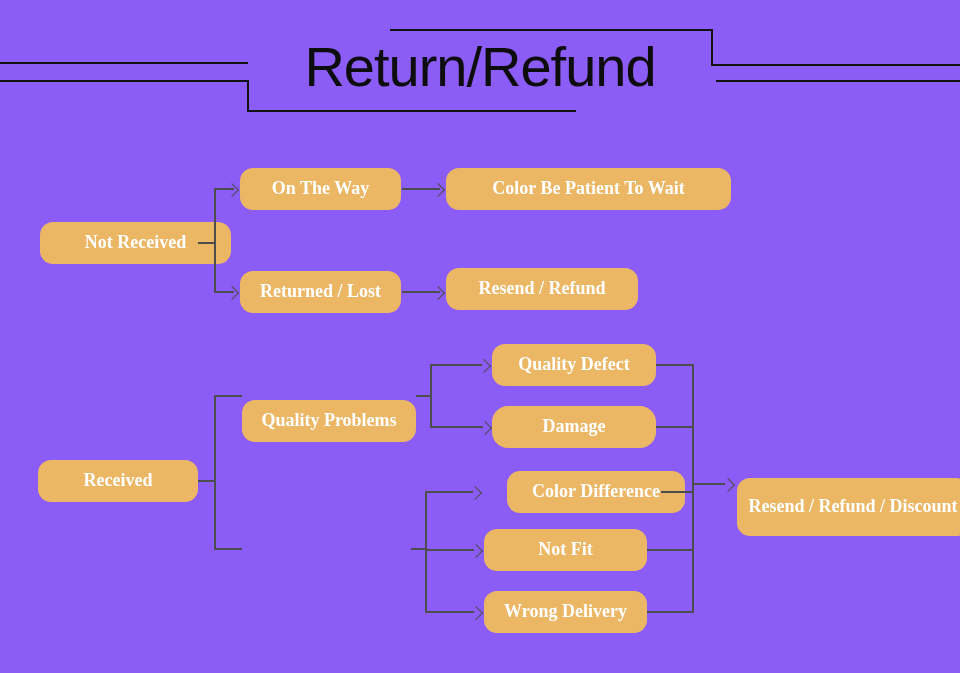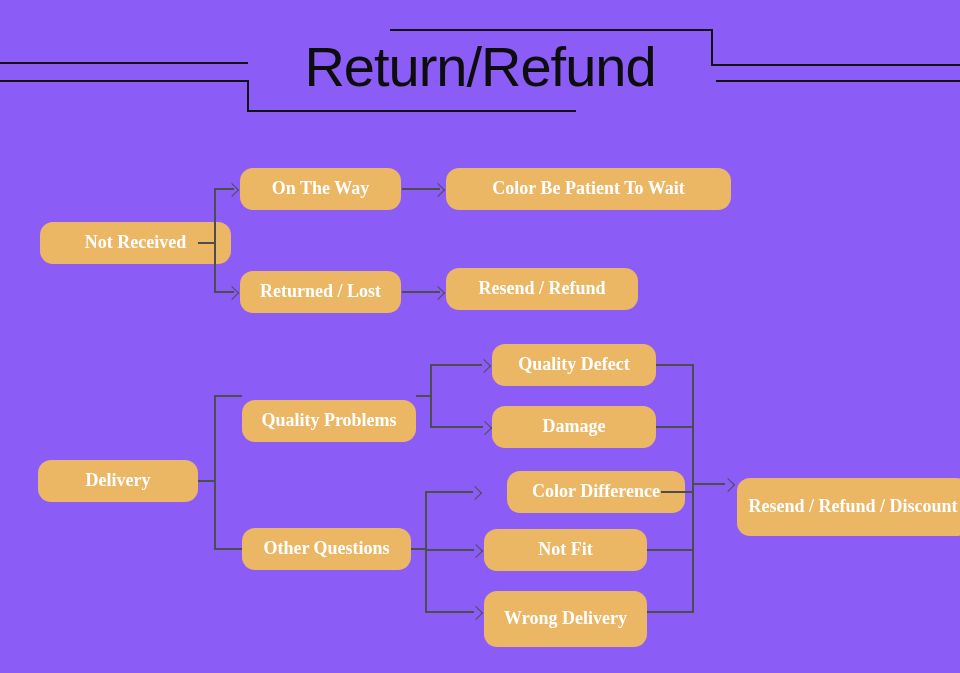--- a/index.html
+++ b/index.html
@@ -42,27 +42,26 @@
   <div class="tline" style="left:0;top:80px;width:249px;height:2px;"></div>
   <div class="tline" style="left:247px;top:80px;width:2px;height:32px;"></div>
   <div class="tline" style="left:247px;top:110px;width:329px;height:2px;"></div>
 
   <div class="node" style="left:40px;top:222px;width:191px;height:42px;">Not Received</div>
   <div class="node" style="left:240px;top:168px;width:161px;height:42px;">On The Way</div>
   <div class="node" style="left:446px;top:168px;width:285px;height:42px;">Color Be Patient To Wait</div>
   <div class="node" style="left:240px;top:271px;width:161px;height:42px;">Returned / Lost</div>
   <div class="node" style="left:446px;top:268px;width:192px;height:42px;">Resend / Refund</div>
   <div class="node" style="left:242px;top:375px;width:174px;height:42px;margin-top:25px;">Quality Problems</div>
-  <div class="node" style="left:38px;top:460px;width:160px;height:42px;">Delivery</div>
-  <div class="node" style="left:242px;top:528px;width:169px;height:42px;">Other Questions</div>
+  <div class="node" style="left:38px;top:460px;width:160px;height:42px;">Received</div>
   <div class="node" style="left:492px;top:344px;width:164px;height:42px;">Quality Defect</div>
-  <div class="node" style="left:492px;top:406px;width:164px;height:42px;">Damage</div>
+  <div class="node" style="left:492px;top:406px;width:164px;height:42px;border-radius:16px;">Damage</div>
   <div class="node" style="left:483px;top:471px;width:178px;height:42px;margin-left:24px;">Color Difference</div>
   <div class="node" style="left:484px;top:529px;width:163px;height:42px;">Not Fit</div>
-  <div class="node" style="left:484px;top:591px;width:163px;height:56px;">Wrong Delivery</div>
+  <div class="node" style="left:484px;top:591px;width:163px;height:42px;">Wrong Delivery</div>
   <div class="node" style="left:737px;top:455px;width:232px;height:58px;padding:0 10px;box-sizing:border-box;margin-top:23px;">Resend / Refund / Discount</div>
 
   <div class="hl" style="left:198px;top:242px;width:17px;"></div>
   <div class="vl" style="left:214px;top:188px;height:105px;"></div>
   <div class="hl" style="left:214px;top:188px;width:20px;"></div>
   <div class="ah" style="left:227px;top:184.5px;"></div>
   <div class="hl" style="left:214px;top:291px;width:20px;"></div>
   <div class="ah" style="left:227px;top:287.5px;"></div>
 
   <div class="hl" style="left:402px;top:188px;width:38px;"></div>

